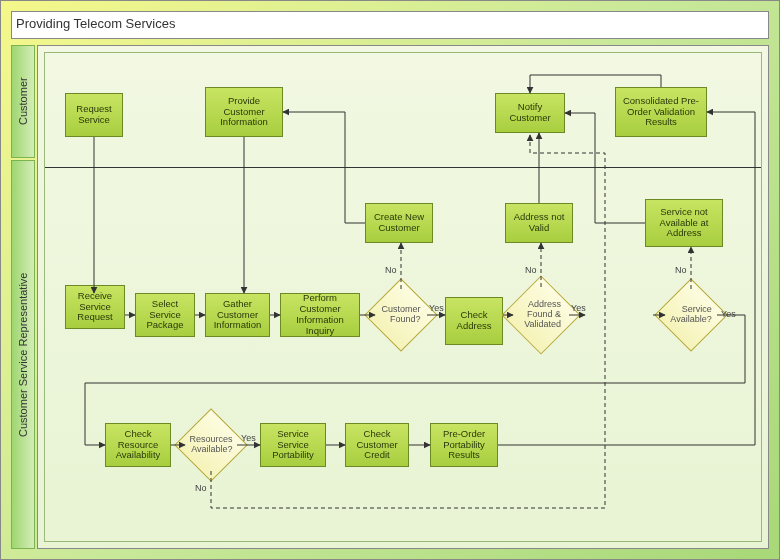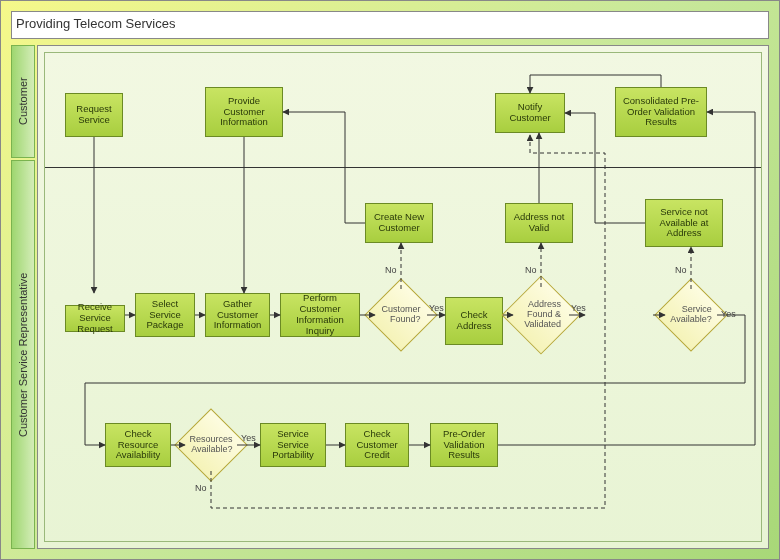--- a/index.html
+++ b/index.html
@@ -30,21 +30,21 @@
 
   <div class="pool">
     <div class="pool-inner">
       <div class="lane-divider"></div>
 
       <div class="box" style="left:20px;top:40px;width:58px;height:44px">Request Service</div>
       <div class="box" style="left:160px;top:34px;width:78px;height:50px">Provide Customer Information</div>
       <div class="box" style="left:450px;top:40px;width:70px;height:40px">Notify Customer</div>
       <div class="box" style="left:570px;top:34px;width:92px;height:50px">Consolidated Pre-Order Validation Results</div>
 
-      <div class="box" style="left:20px;top:252px;width:60px;height:27px">Receive Service Request</div>
+      <div class="box" style="left:20px;top:232px;width:60px;height:44px">Receive Service Request</div>
       <div class="box" style="left:90px;top:240px;width:60px;height:44px">Select Service Package</div>
       <div class="box" style="left:160px;top:240px;width:65px;height:44px">Gather Customer Information</div>
       <div class="box" style="left:235px;top:240px;width:80px;height:44px">Perform Customer Information Inquiry</div>
 
       <div class="diamond-wrap" style="left:330px;top:236px;width:52px;height:52px">
         <div class="diamond"></div>
           <div class="diamond-text">Customer Found?</div>
       </div>
 
       <div class="box" style="left:400px;top:244px;width:58px;height:48px">Check Address</div>
@@ -66,21 +66,21 @@
 
       <div class="box" style="left:60px;top:370px;width:66px;height:44px">Check Resource Availability</div>
 
       <div class="diamond-wrap" style="left:140px;top:366px;width:52px;height:52px">
         <div class="diamond"></div>
           <div class="diamond-text">Resources Available?</div>
       </div>
 
       <div class="box" style="left:215px;top:370px;width:66px;height:44px">Service Service Portability</div>
       <div class="box" style="left:300px;top:370px;width:64px;height:44px">Check Customer Credit</div>
-      <div class="box" style="left:385px;top:370px;width:68px;height:44px">Pre-Order Validation Results</div>
+      <div class="box" style="left:385px;top:370px;width:68px;height:44px">Pre-Order Portability Results</div>
 
       <span class="edge-label" style="left:340px;top:212px">No</span>
       <span class="edge-label" style="left:384px;top:250px">Yes</span>
       <span class="edge-label" style="left:480px;top:212px">No</span>
       <span class="edge-label" style="left:526px;top:250px">Yes</span>
       <span class="edge-label" style="left:630px;top:212px">No</span>
       <span class="edge-label" style="left:676px;top:256px">Yes</span>
       <span class="edge-label" style="left:196px;top:380px">Yes</span>
       <span class="edge-label" style="left:150px;top:430px">No</span>
 

